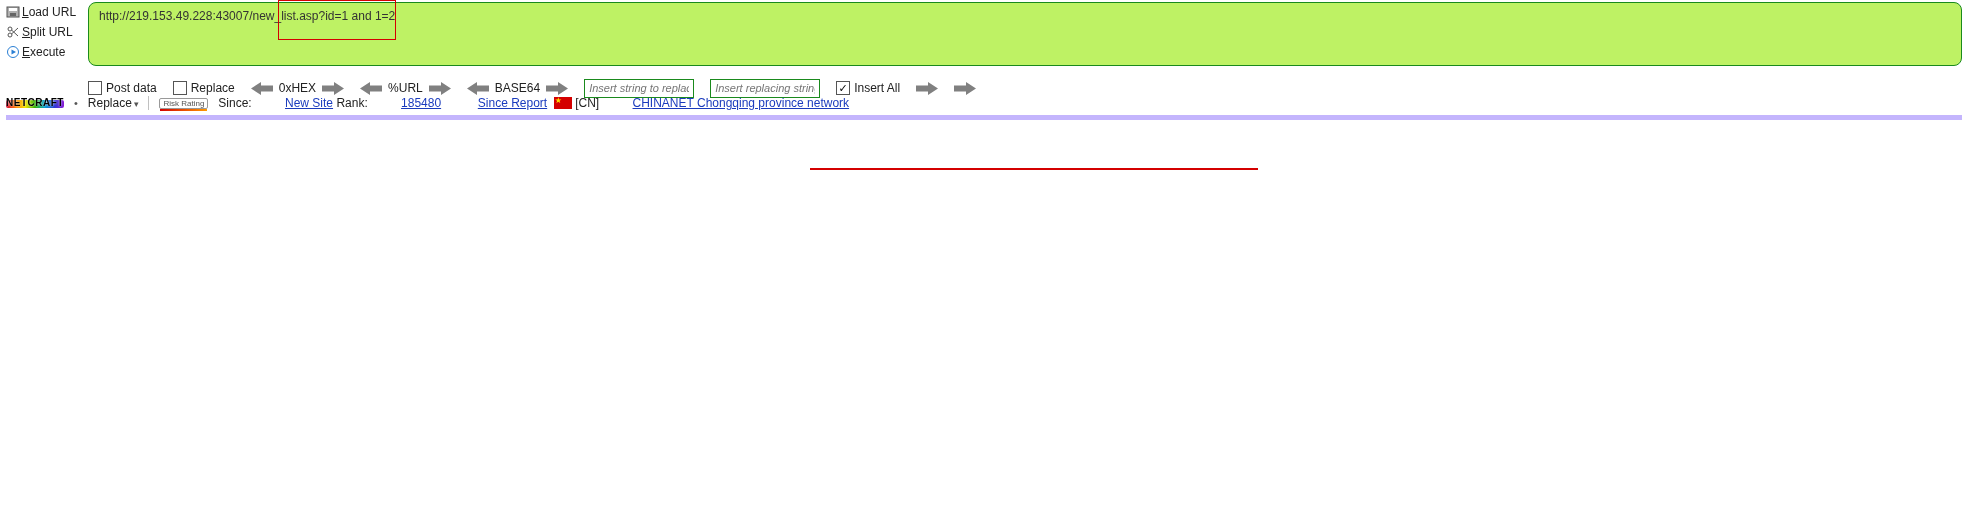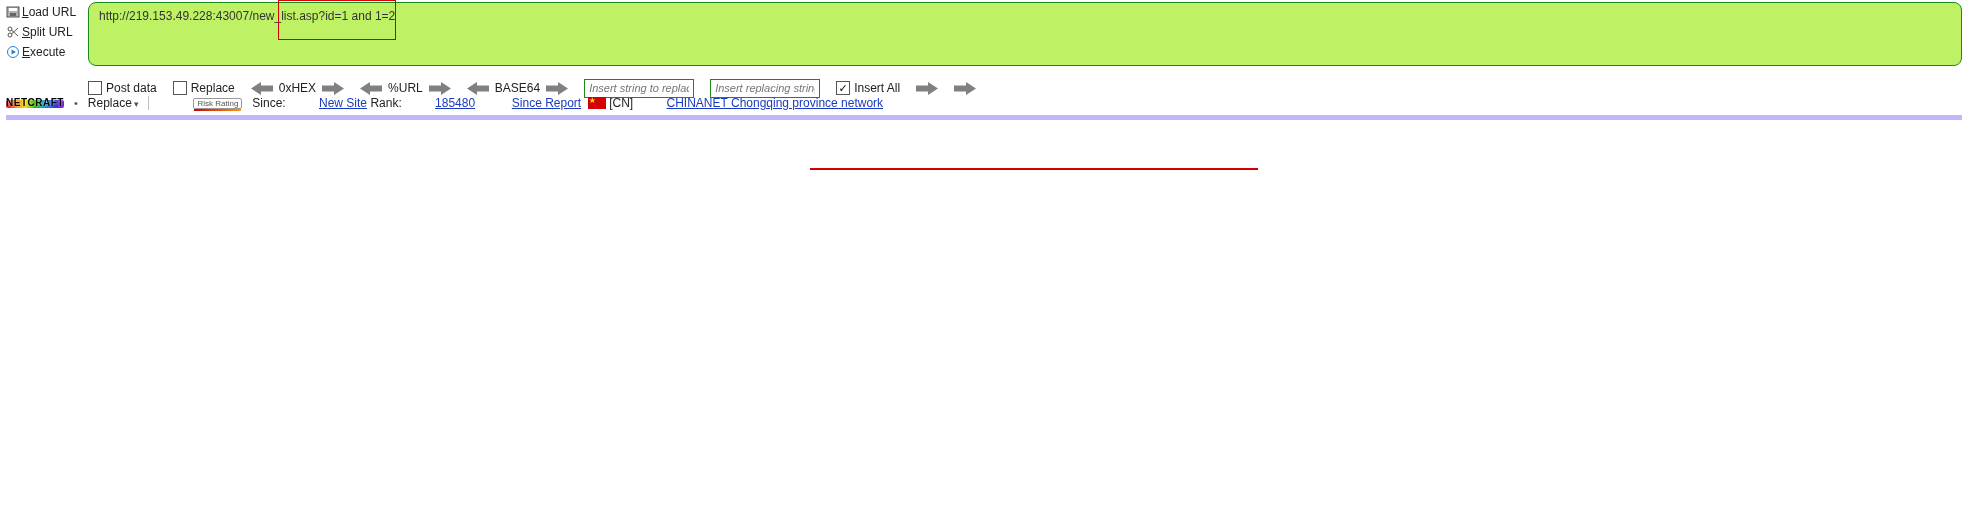--- a/index.html
+++ b/index.html
@@ -171,21 +171,20 @@
   .vsep { width: 1px; height: 14px; background: #c0c0c0; }
   .risk-rating {
     display: inline-block;
     border: 1px solid #999;
     border-radius: 2px;
     padding: 0 3px;
     font-size: 8px;
     line-height: 9px;
     color: #555;
     position: relative;
-    margin-left: 34px;
   }
   .risk-rating::after {
     content: "";
     position: absolute;
     left: 0; right: 0;
     bottom: -3px;
     height: 2px;
     background: linear-gradient(90deg,#d40000,#ff9a00);
   }
   .link { color: #1a3bbd; text-decoration: underline; cursor: pointer; margin-left: 30px; }

